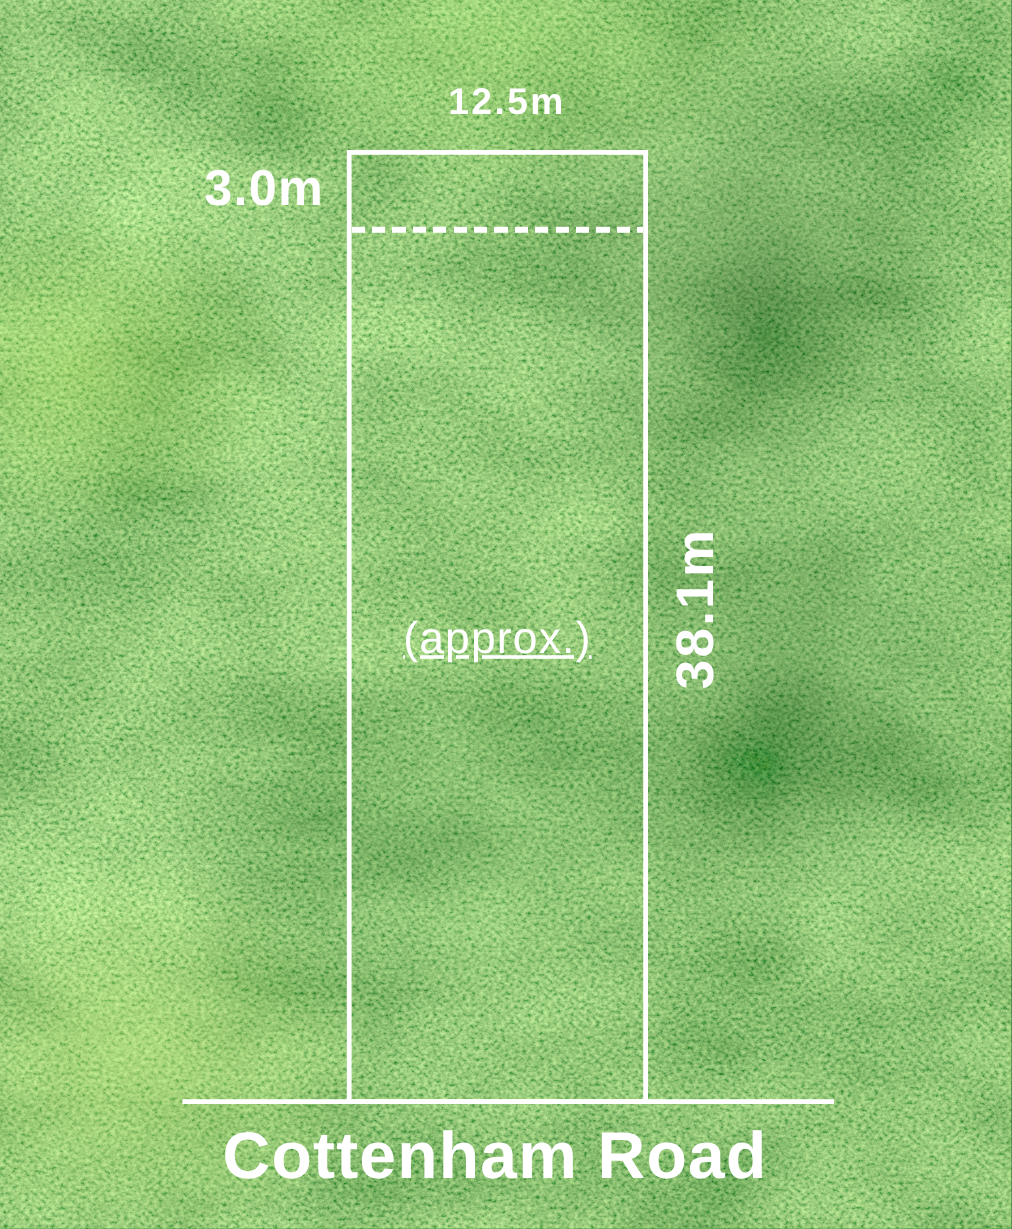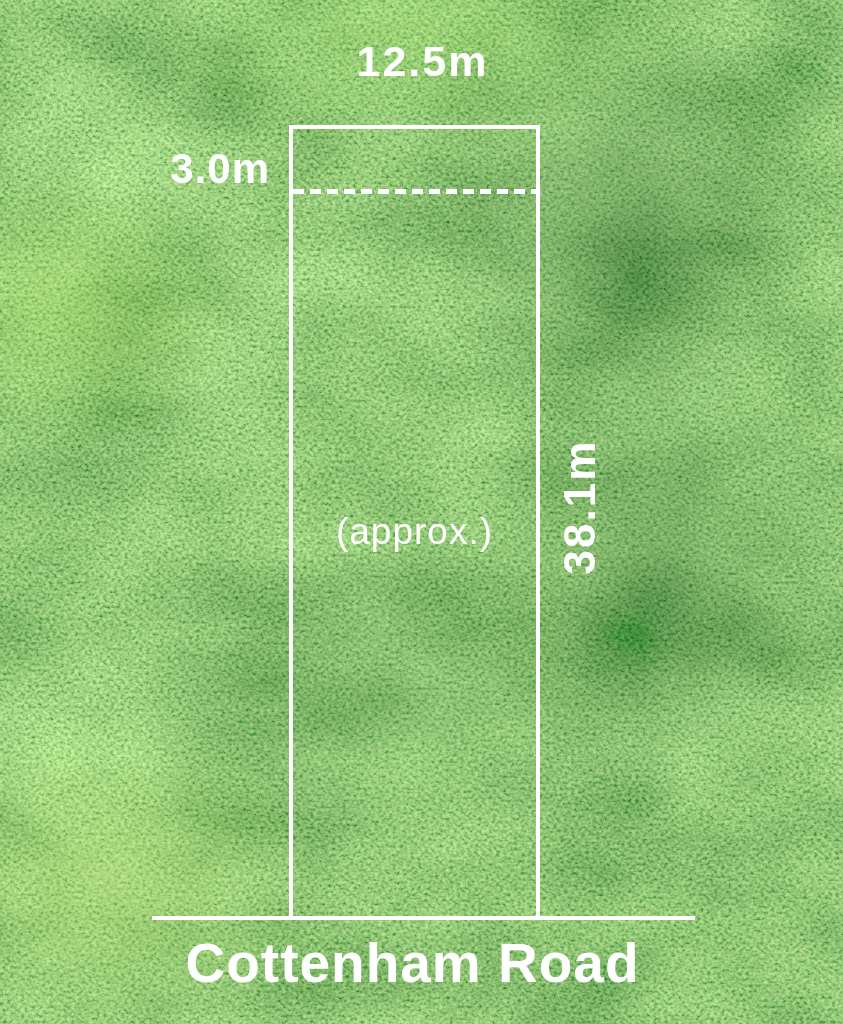--- a/index.html
+++ b/index.html
@@ -57,54 +57,54 @@
   }
   
   .lbl {
     position: absolute;
     color: var(--label-text, #ffffff);
     font-weight: bold;
     line-height: 1;
     white-space: nowrap;
   }
   .frontage-label {
-    left: 289px; top: 40px;
+    left: 289px; top: 69px;
     width: 251px;
     text-align: center;
-    font-size: 43px;
+    font-size: 31px;
     letter-spacing: 2px;
     transform: translateX(8px);
   }
   .setback-label {
     left: 100px; top: 136px;
     width: 170px;
     text-align: right;
     font-size: 42px;
     letter-spacing: 1px;
-    margin-top: 12px;
   }
   .area-label {
     left: 289px; top: 450px;
     width: 251px;
     text-align: center;
     font-size: 60px;
     letter-spacing: 0px;
   }
   .area-label .exp {
     font-size: 33px;
     vertical-align: 24px;
     margin-left: 2px;
   }
   .approx-label {
     left: 289px; top: 513px;
     width: 251px;
     text-align: center;
     font-size: 37px;
     font-weight: normal;
     letter-spacing: 1px;
+    text-decoration: underline;
   }
   .depth-label {
     left: 580px; top: 507px;
     font-size: 44px;
     letter-spacing: 2px;
     transform: translate(-50%, -50%) rotate(-90deg);
   }
   .road-name-label {
     left: 0; top: 936px;
     width: 843px;

